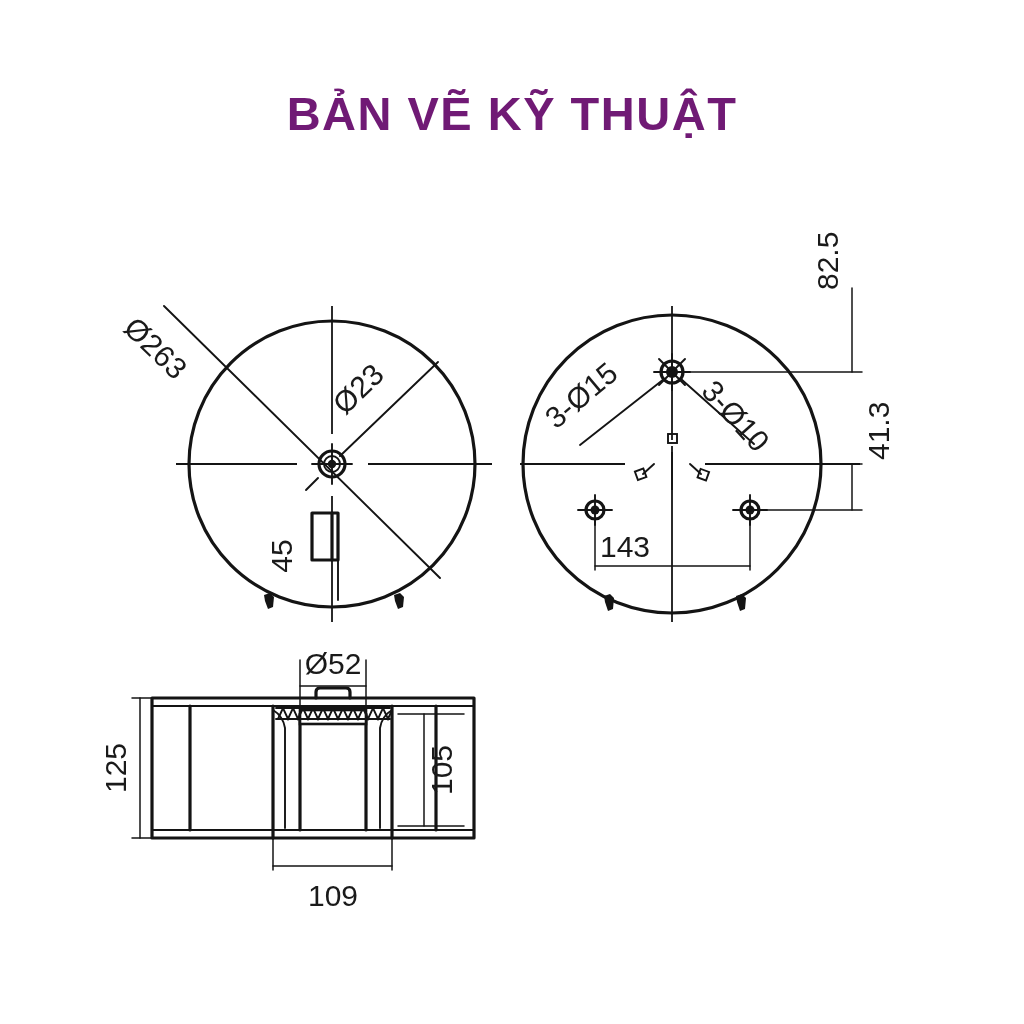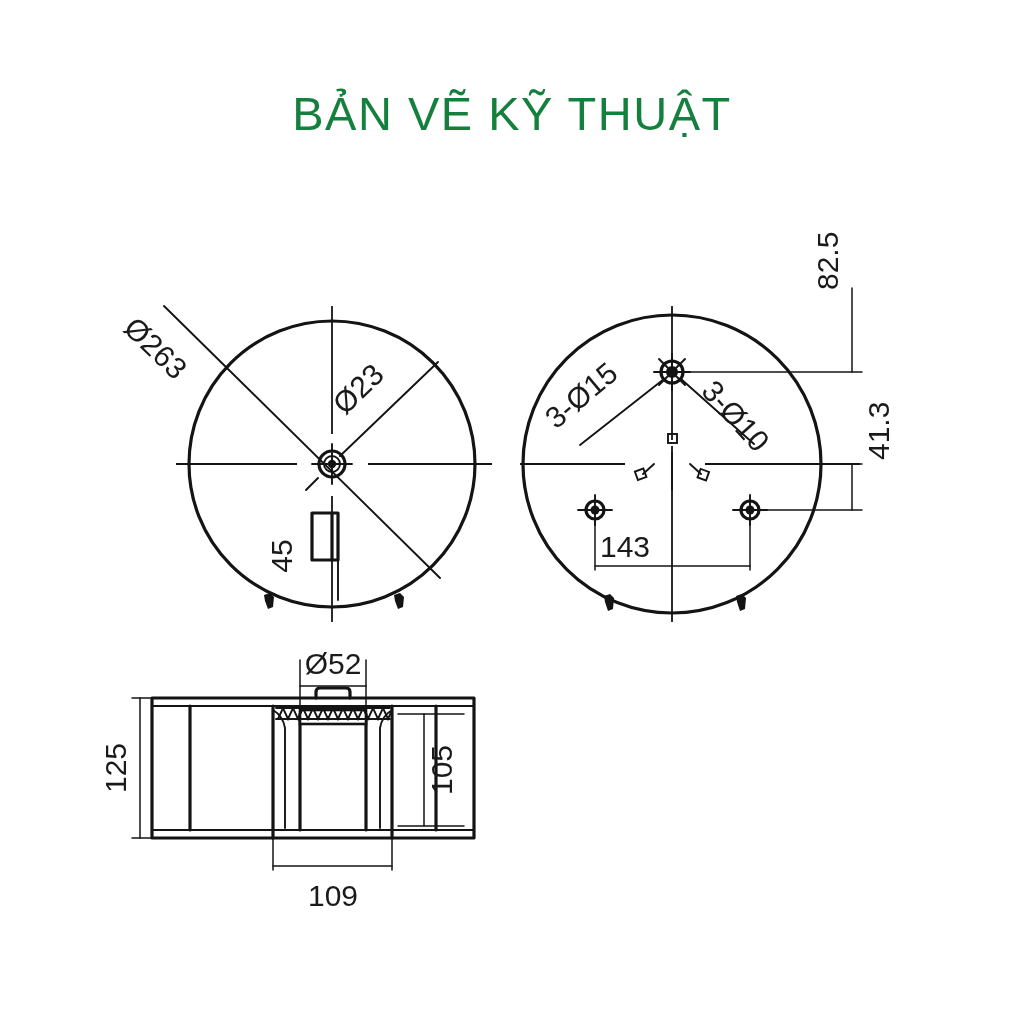--- a/index.html
+++ b/index.html
@@ -20,23 +20,23 @@
     width: 1024px;
     height: 1024px;
   }
   #page-title {
     position: absolute;
     top: 88px;
     left: 0;
     width: 1024px;
     text-align: center;
     font-size: 47px;
-    font-weight: normal;
+    font-weight: bold;
     letter-spacing: 1.5px;
-    color: #15803d;
+    color: #701a75;
     font-family: "Liberation Sans", sans-serif;
     line-height: 1.1;
     user-select: none;
   }
   svg#tech-drawing {
     position: absolute;
     top: 0;
     left: 0;
     display: block;
   }

